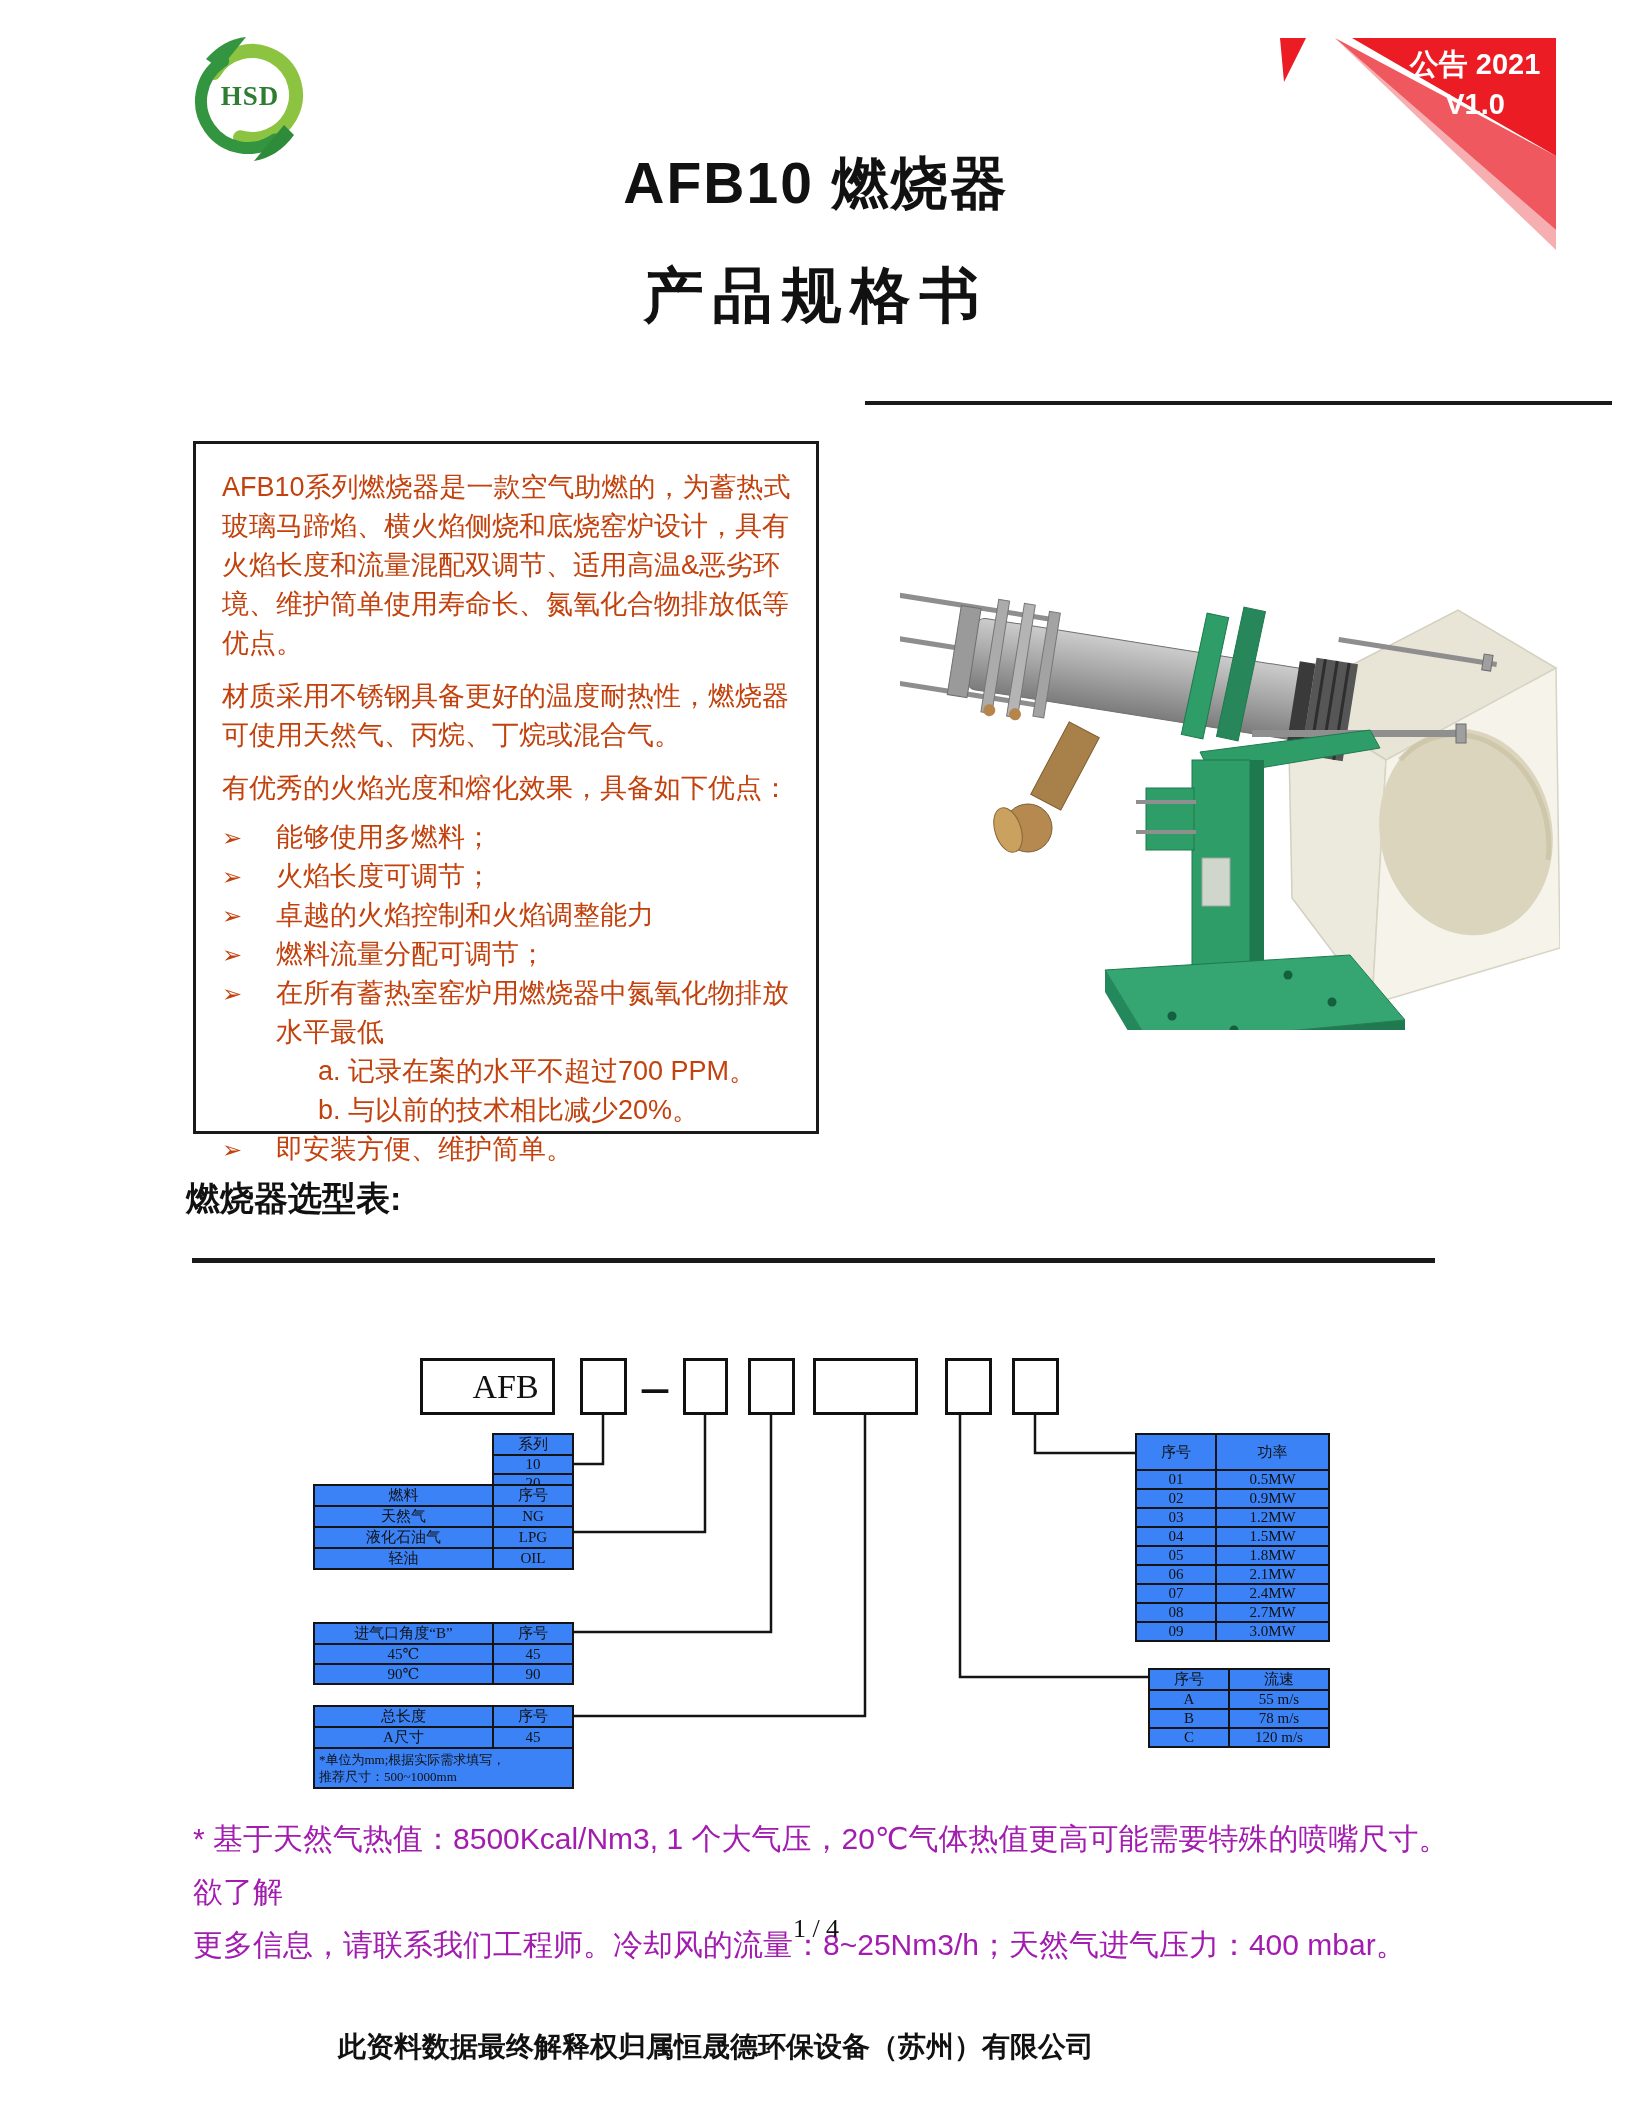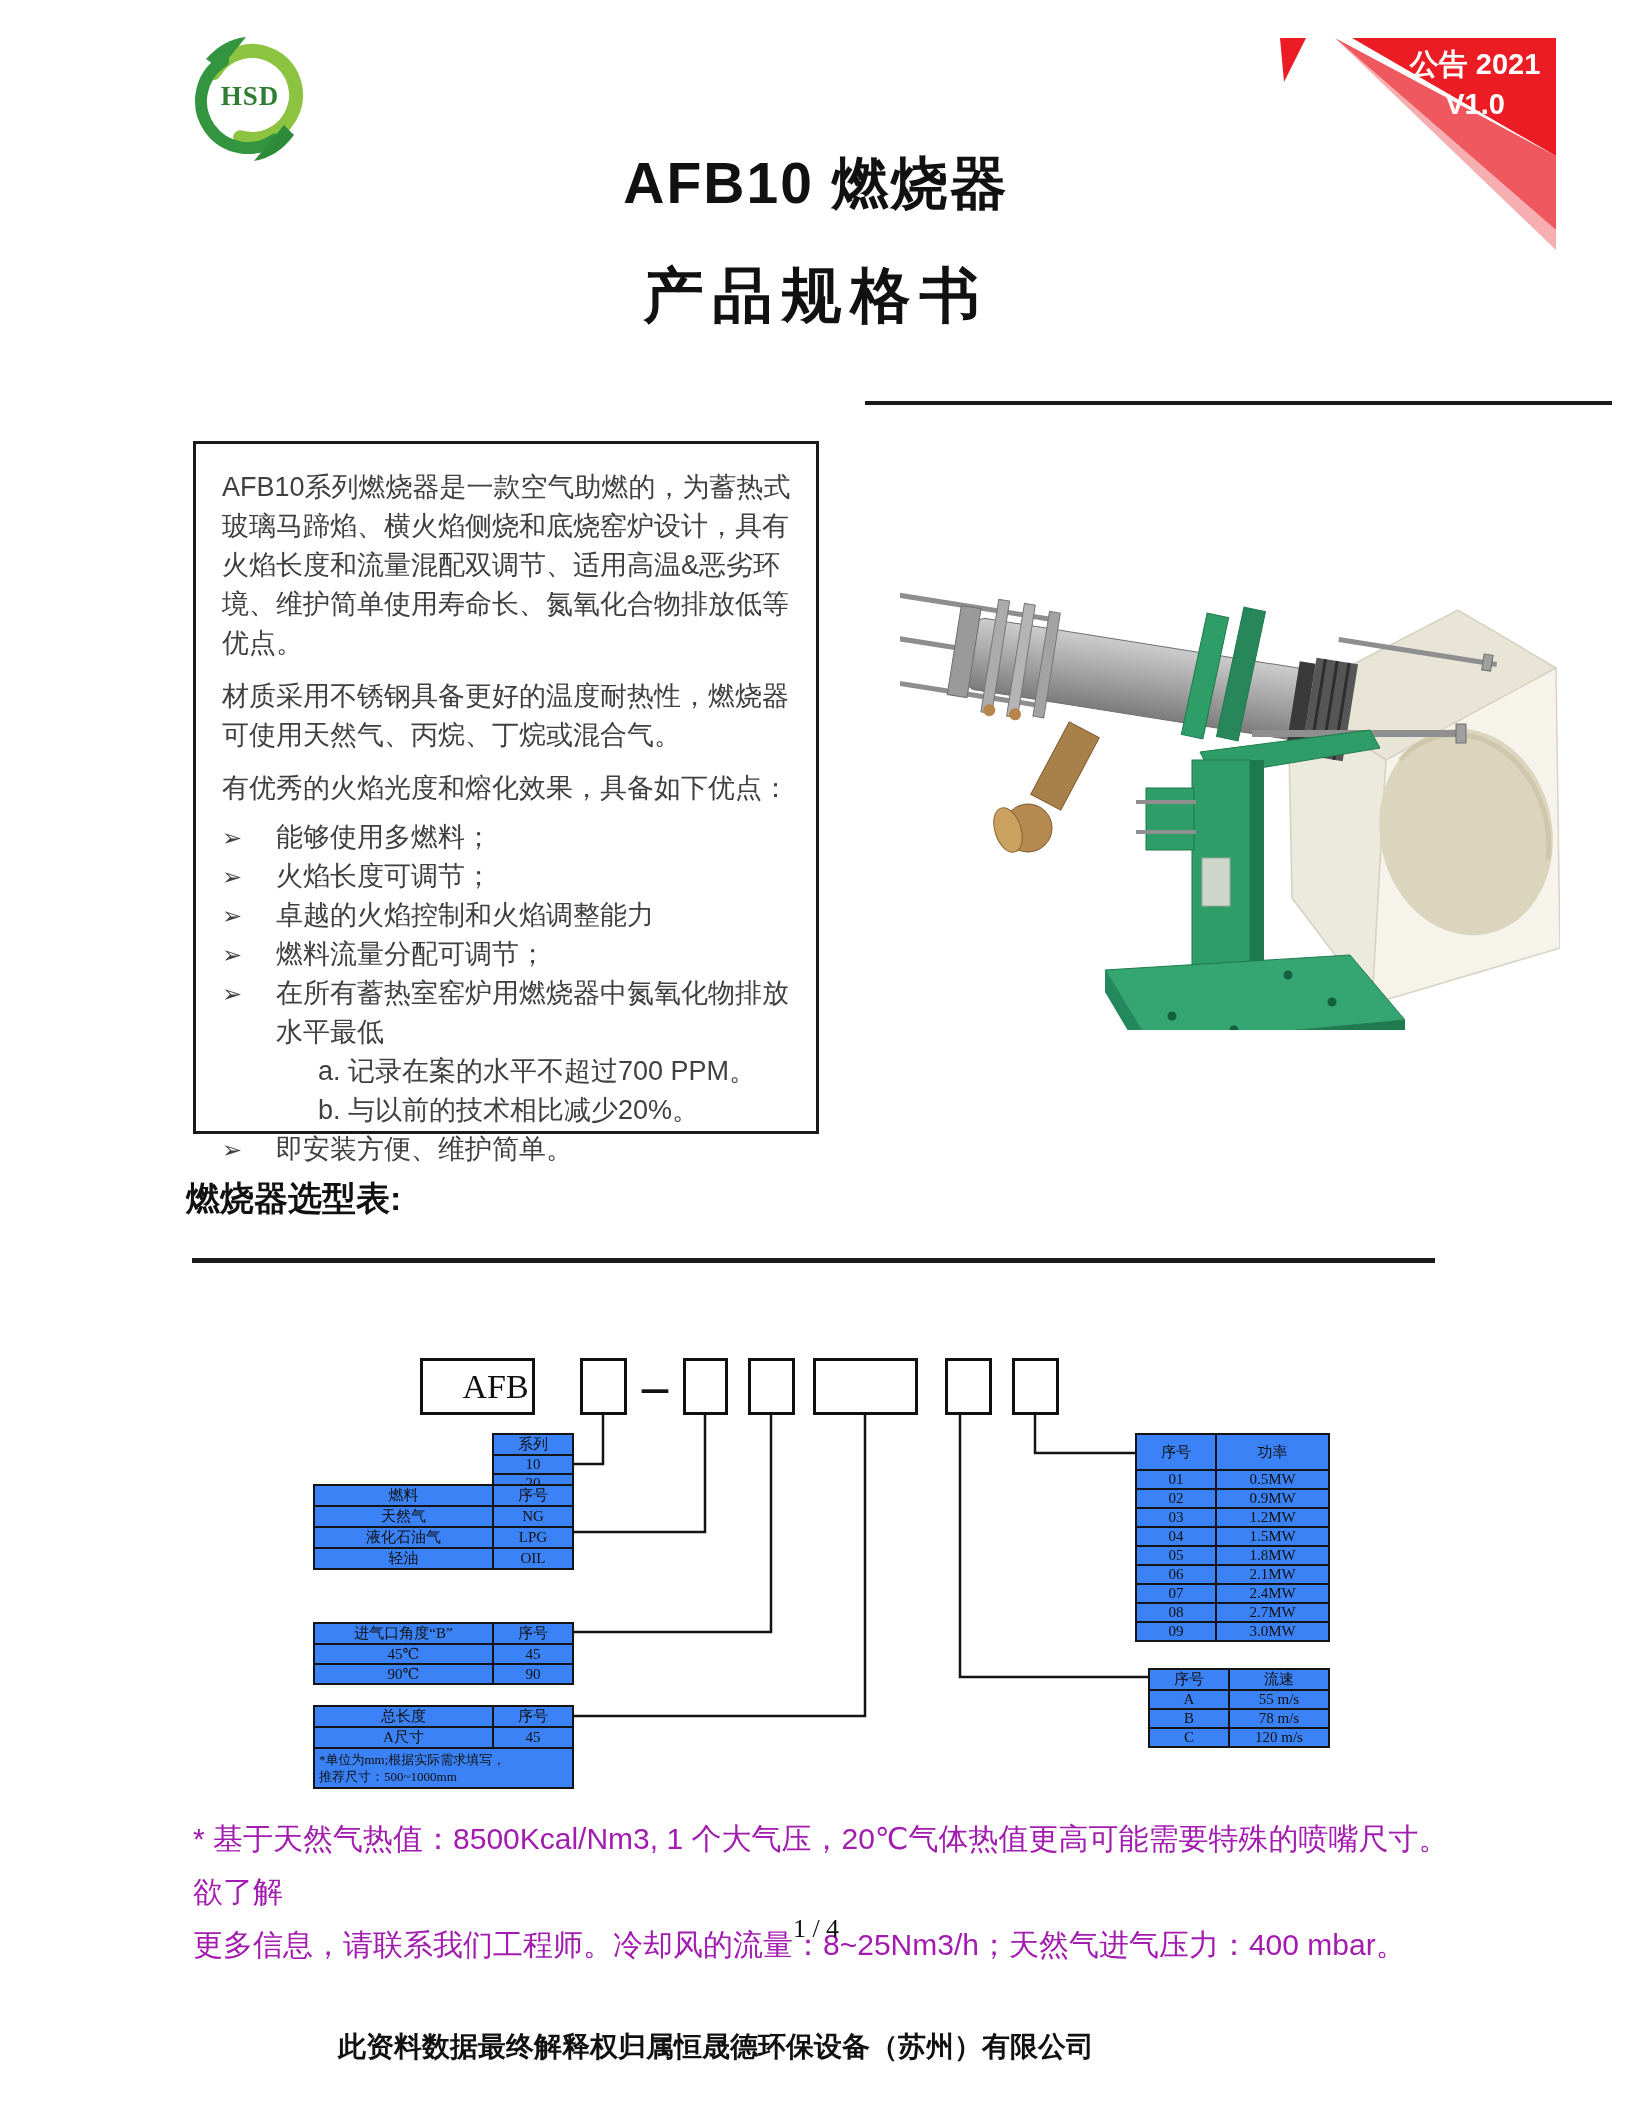--- a/index.html
+++ b/index.html
@@ -33,21 +33,21 @@
   .title2{
     position:absolute; left:0; top:256px; width:1632px; text-align:center;
     font-size:60px; font-weight:700; letter-spacing:9px;
   }
   .rule-right{position:absolute; left:865px; top:401px; width:747px; height:4px; background:#1a1a1a;}
   
   .intro-box{
     position:absolute; left:193px; top:441px; width:626px; height:693px;
     border:3px solid #1a1a1a; box-sizing:border-box;
     padding:24px 24px 0 26px; font-size:27px; font-weight:500;
-    line-height:39px; color:#404040;
+    line-height:39px; color:#c2410c;
   }
   .intro-box p{margin:0 0 14px 0;}
   .intro-box p:last-of-type{margin-bottom:10px;}
   .bullet{display:flex; align-items:flex-start;}
   .bullet .bm{flex:0 0 54px; font-size:24px;}
   .sub-item{padding-left:96px;}
   
   .photo{position:absolute; left:900px; top:430px;}
   
   .sel-heading{position:absolute; left:186px; top:1176px; font-size:34px; font-weight:700;}
@@ -55,21 +55,21 @@
   .diagram-title{
     position:absolute; left:640px; top:1286px; width:520px; text-align:center;
     font-family:"Liberation Serif","DejaVu Serif",serif; font-size:40px; color:#1a1a1a;
   }
   .mbox{
     position:absolute; top:1358px; height:57px; box-sizing:border-box;
     border:3px solid #111; background:#fff;
     display:flex; align-items:center; justify-content:center;
     font-family:"Liberation Serif","DejaVu Serif",serif; font-size:34px;
   }
-  .mbox.afb{left:420px; width:115px;padding-left:36px;}
+  .mbox.afb{left:420px; width:135px;padding-left:36px;}
   .mbox.b1 {left:580px; width:47px;}
   .mbox.b2 {left:683px; width:45px;}
   .mbox.b3 {left:748px; width:47px;}
   .mbox.b4 {left:813px; width:105px;}
   .mbox.b5 {left:945px; width:47px;}
   .mbox.b6 {left:1012px; width:47px;}
   .code-dash{
     position:absolute; left:630px; top:1358px; width:50px; height:57px;
     display:flex; align-items:center; justify-content:center;
     font-size:52px; font-weight:700; font-family:"Liberation Serif",serif;

